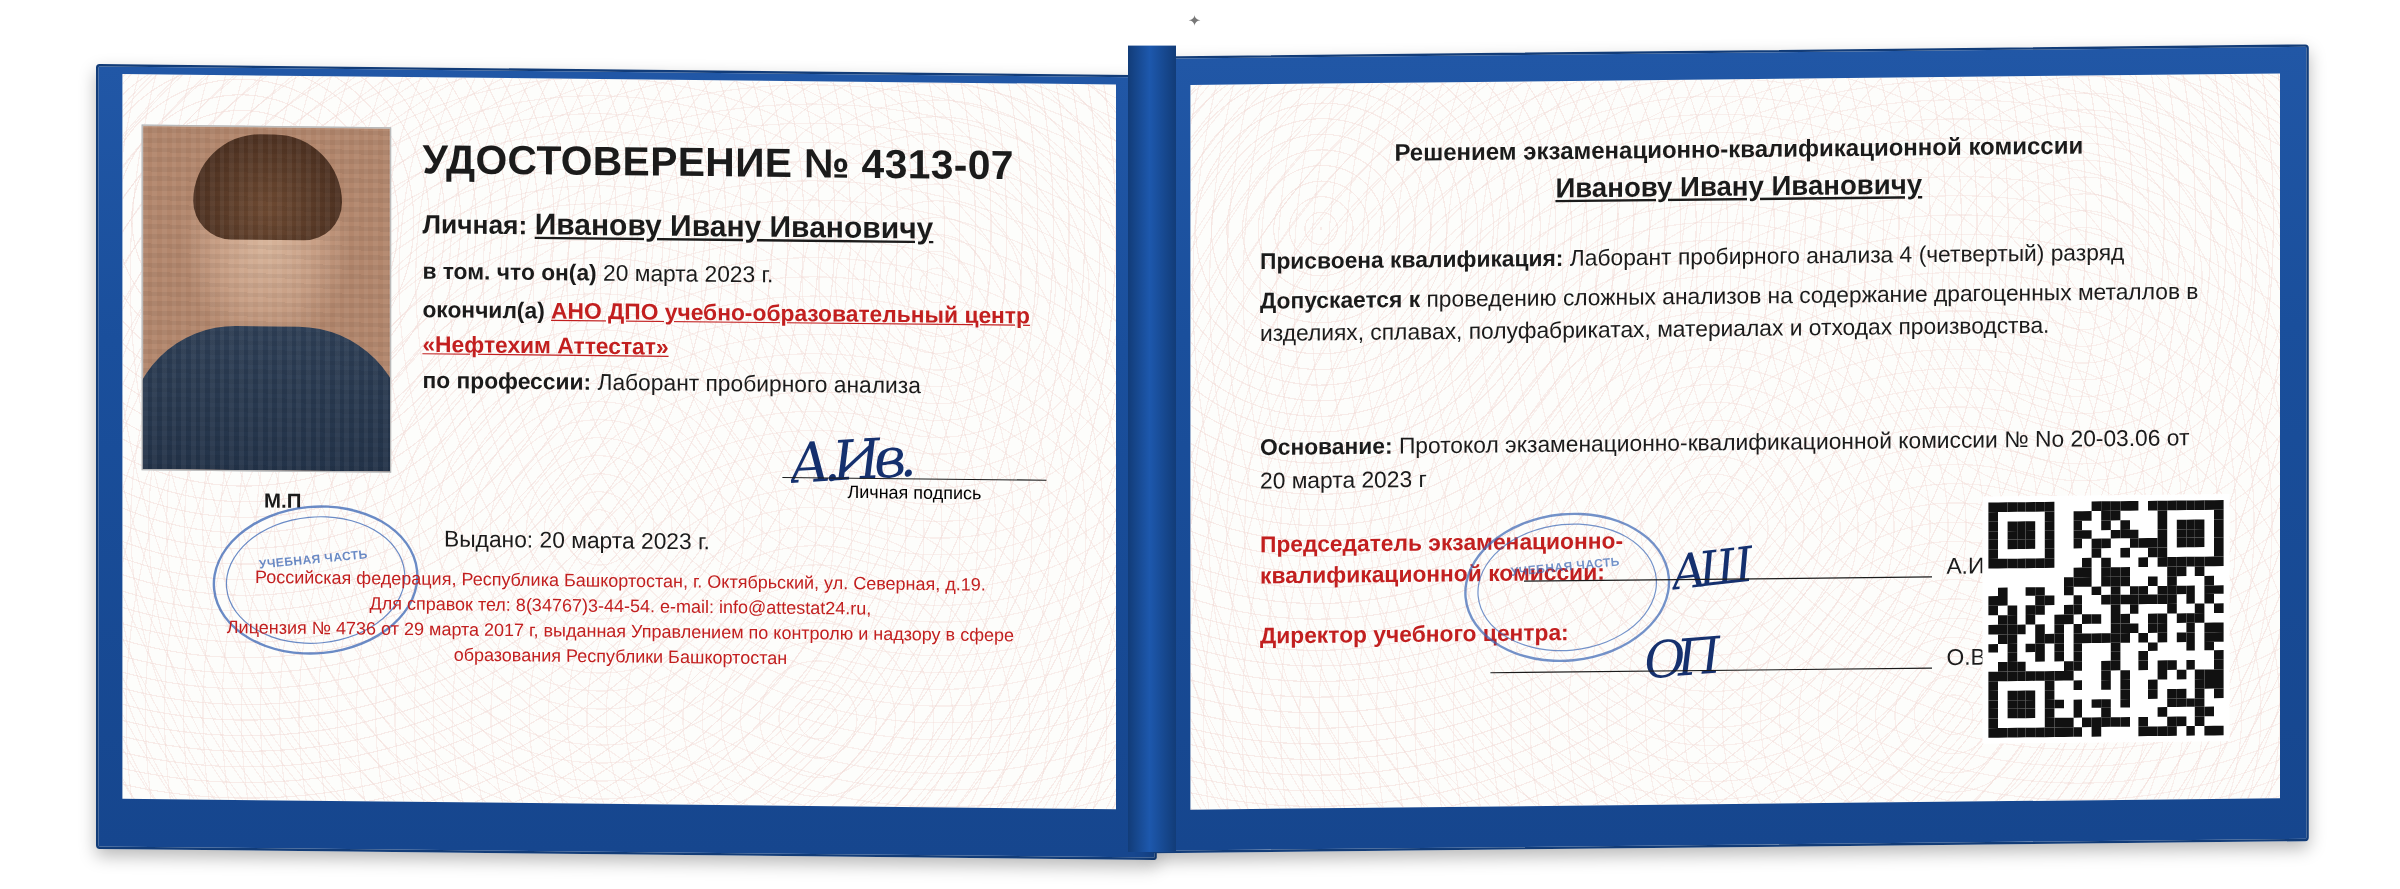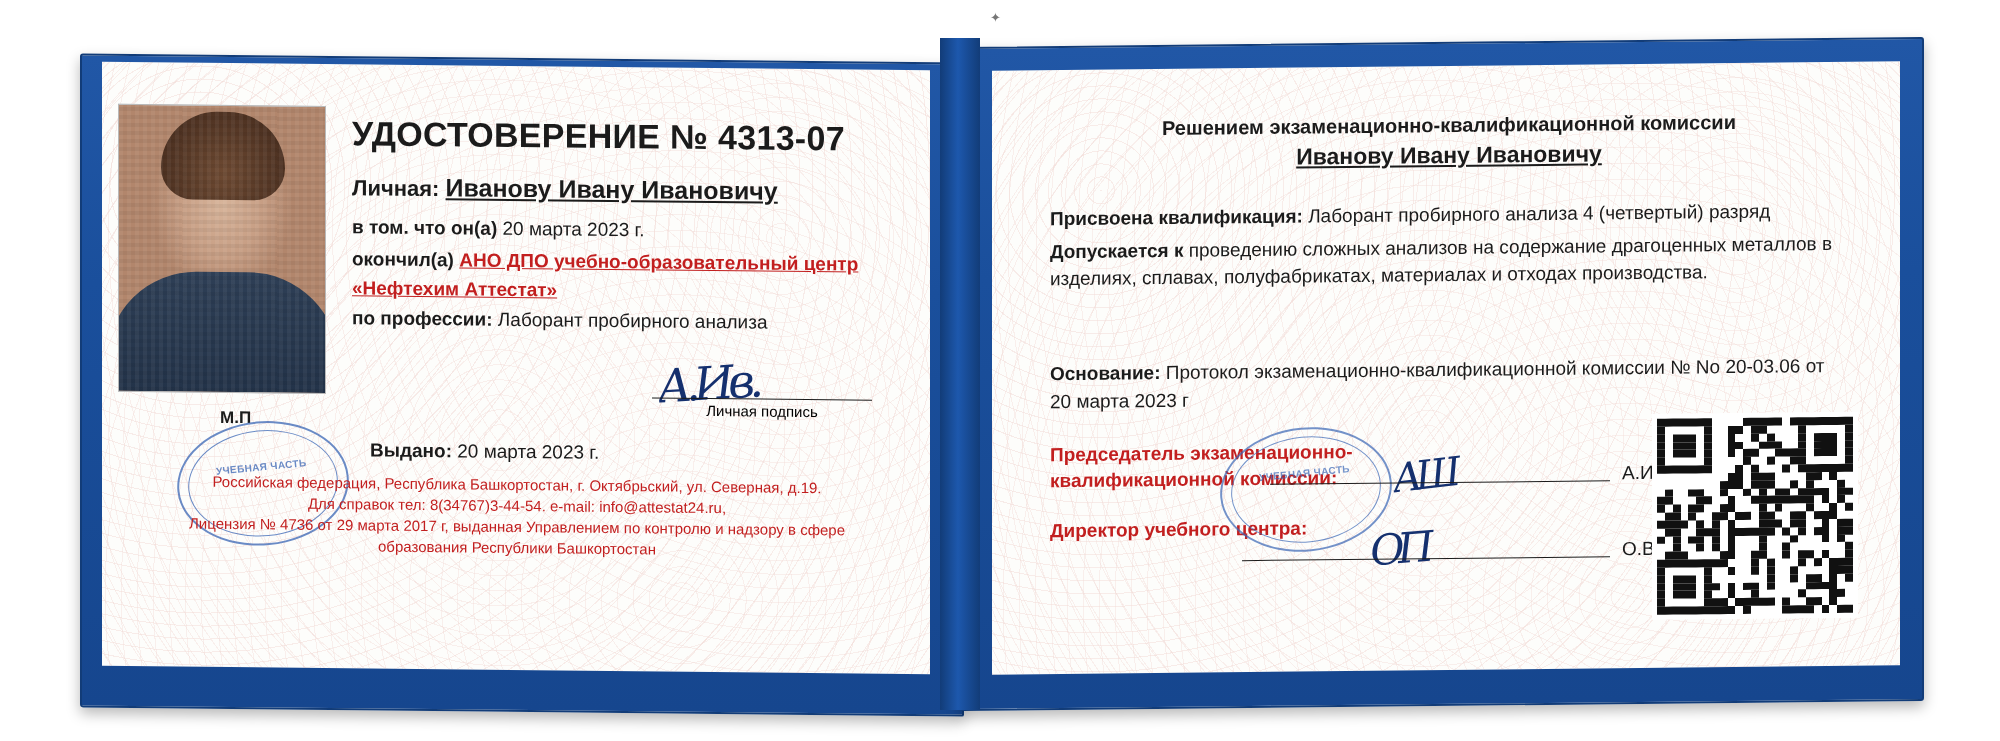--- a/index.html
+++ b/index.html
@@ -175,21 +175,21 @@
   .stamp:before {
     content: ""; position: absolute; left: 9px; top: 7px; right: 9px; bottom: 7px;
     border: 1px solid #3a66b5; border-radius: 50%;
   }
   .stamp-text {
     position: absolute; left: 0; right: 0; top: 38px; text-align: center;
     font-size: 10px; line-height: 12px; font-weight: bold; letter-spacing: 0.4px;
   }
 
   .issued2 { left: 268px; top: 375px; font-size: 19px; }
-  .issued2 .b { font-weight: bold; }
+  .issued2 .b { font-weight: normal; }
 
   .foot {
     position: absolute; left: 30px; top: 408px; width: 770px;
     text-align: center; color: #c21f1f; font-size: 15px; line-height: 21px;
   }
 
   
   .r-title {
     left: 52px; top: 48px; width: 810px; text-align: center;
     font-size: 20px; font-weight: bold;

